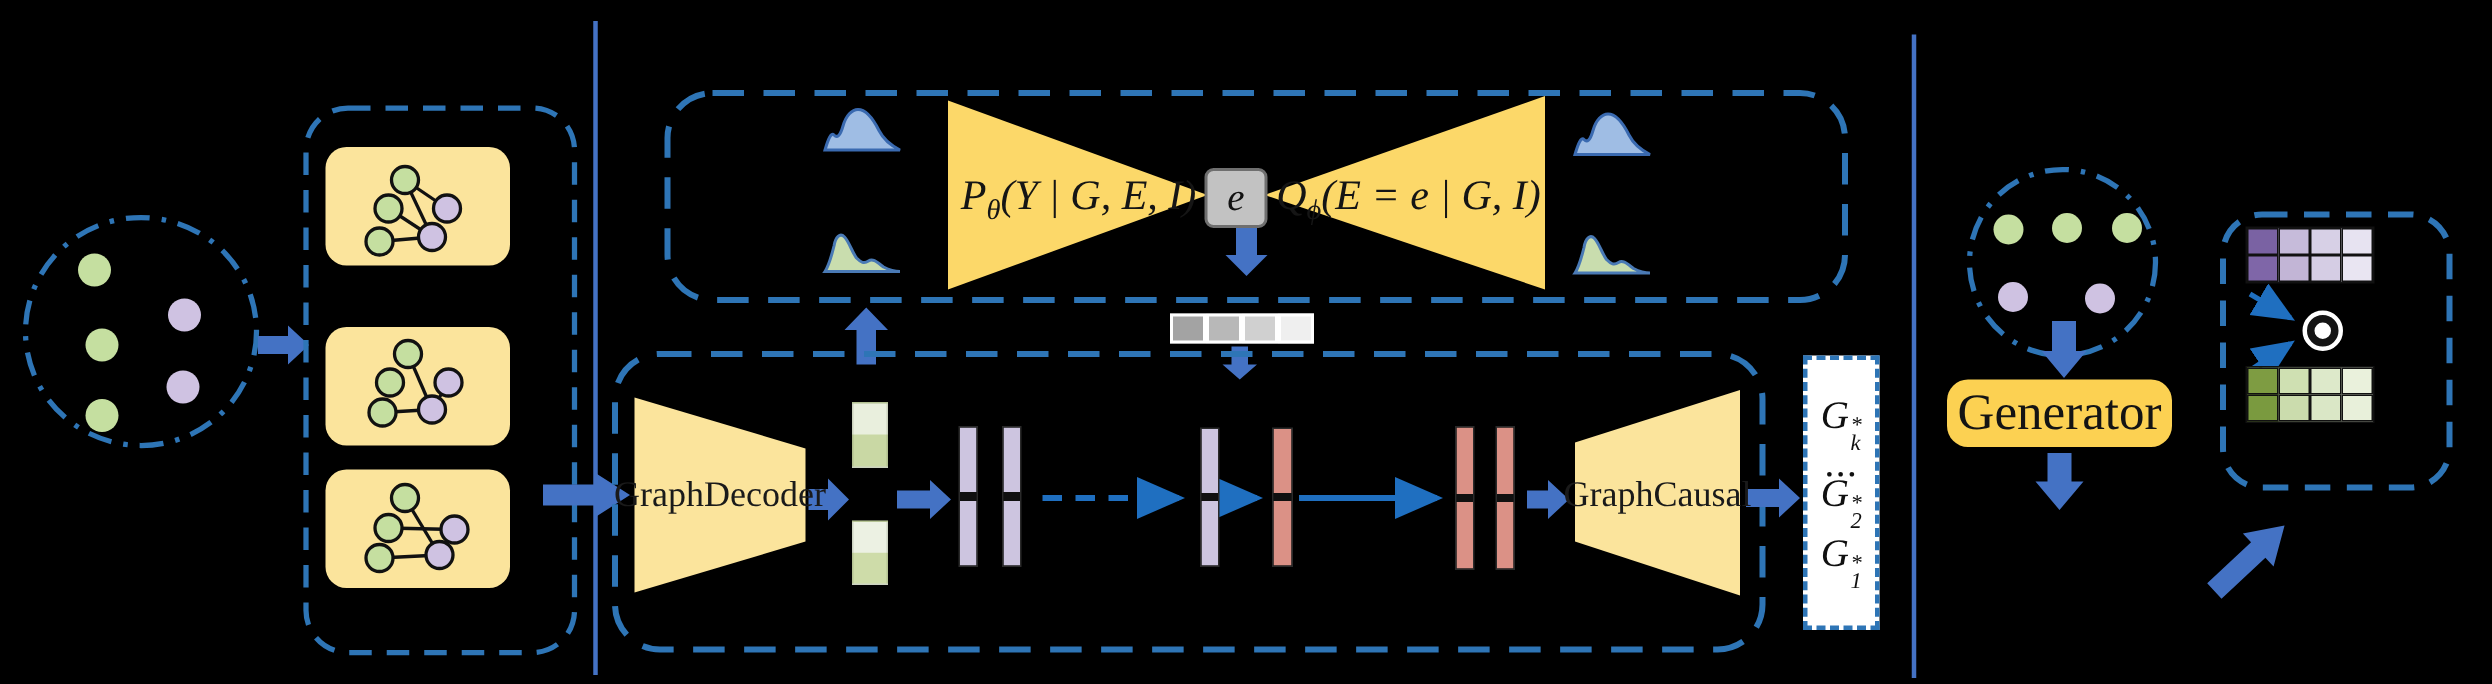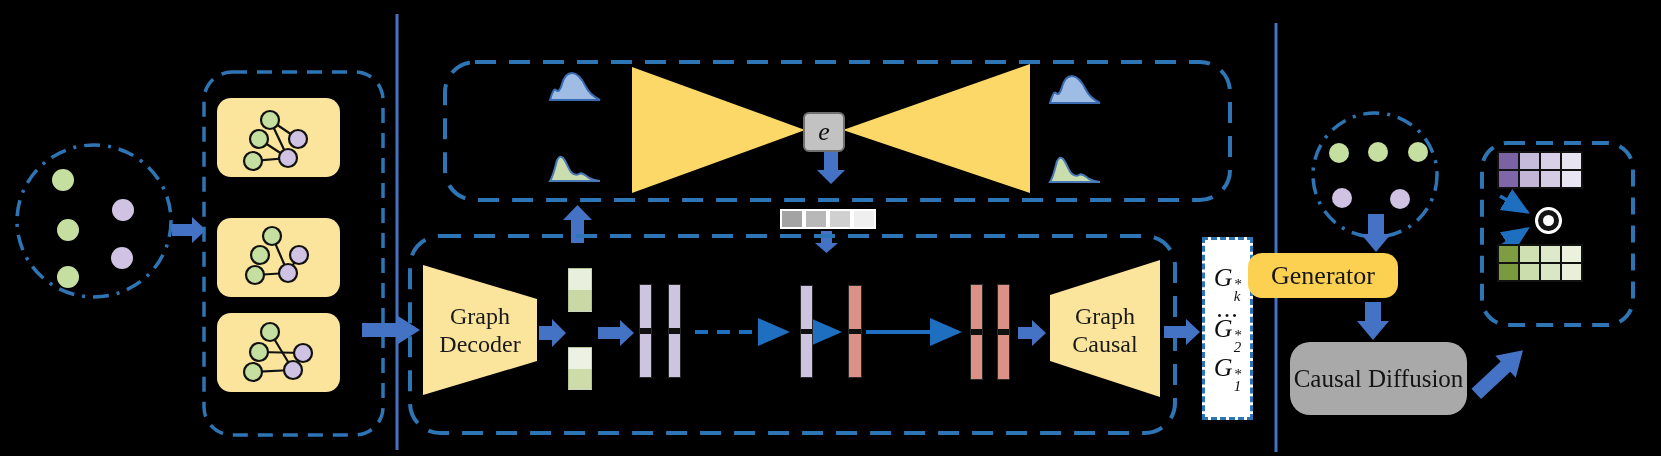--- a/index.html
+++ b/index.html
@@ -6,21 +6,21 @@
   #canvas{position:relative;width:1661px;height:456px;background:#000;overflow:hidden;
           font-family:"Liberation Serif",serif;}
   .abs{position:absolute;}
   svg{display:block;}
   
   .formula{font-style:italic;font-size:28px;color:#151515;white-space:nowrap;text-align:center;}
   .fsub{font-size:19px;vertical-align:-7px;}
   .ebox{background:#c2c2c2;border:2px solid #6f6f6f;border-radius:6px;
         display:flex;align-items:center;justify-content:center;
         font-style:italic;font-size:26px;color:#111;}
-  .traplabel{display:flex;flex-direction:column;align-items:center;justify-content:center;
+  .traplabel{display:flex;flex-direction:row;align-items:center;justify-content:center;
              font-size:24px;line-height:28px;color:#1a1a1a;text-align:center;}
   .roundlabel{display:flex;align-items:center;justify-content:center;color:#141414;}
   
   .vbar{position:absolute;border:1px solid #2a2a2a;box-sizing:border-box;}
   .split{background:linear-gradient(to bottom,var(--c) 0 47%,#101010 47% 53%,var(--c) 53% 100%);}
   .gbar{position:absolute;border:1px solid #55603f33;box-sizing:border-box;}
   
   .cellrow{display:flex;}
   .cellrow .cell{width:20px;height:16px;border:2px solid #fff;}
   .mgrid{display:grid;grid-template-columns:repeat(4,21px);grid-auto-rows:18px;border:1px solid #111;}
@@ -157,25 +157,31 @@
     <g transform="translate(1466,383) rotate(-43)">
       <polygon points="0,8 40,8 40,0 64,15 40,30 40,22 0,22" fill="#4472c4"></polygon>
     </g>
 
     <rect x="1482" y="143" width="151" height="182" rx="26" fill="none" stroke="#2e75b6" stroke-width="4" stroke-dasharray="17 11"></rect>
 
     <line x1="1500" y1="196" x2="1527" y2="212" stroke="#1f6fc0" stroke-width="3.5" marker-end="url(#ah)"></line>
     <line x1="1500" y1="247" x2="1527" y2="229" stroke="#1f6fc0" stroke-width="3.5" marker-end="url(#ah)"></line>
   </svg>
 
+  <div class="abs formula" style="left:634px;top:115px;width:170px;">
+    <span>P</span><span class="fsub">θ</span><span>(Y | G, E, I)</span>
+  </div>
 
   <div class="abs ebox" style="left:803px;top:112px;width:38px;height:36px;">
     <span>e</span>
   </div>
 
+  <div class="abs formula" style="left:846px;top:115px;width:186px;">
+    <span>Q</span><span class="fsub">ϕ</span><span>(E = e | G, I)</span>
+  </div>
 
   <div class="abs cellrow" style="left:780px;top:209px;">
       <div class="cell" style="background: rgb(163, 163, 163);"></div>
       <div class="cell" style="background: rgb(184, 184, 184);"></div>
       <div class="cell" style="background: rgb(208, 208, 208);"></div>
       <div class="cell" style="background: rgb(239, 239, 239);"></div>
     </div>
 
   <div class="abs traplabel" style="left:423px;top:292px;width:114px;height:76px;">
     <span>Graph</span>
@@ -208,27 +214,23 @@
     <span class="gstar"><span>G</span><span class="ss">
           <span>*</span>
           <span>2</span>
         </span></span>
     <span class="gstar"><span>G</span><span class="ss">
           <span>*</span>
           <span>1</span>
         </span></span>
   </div>
 
-  <div class="abs roundlabel" style="left:1248px;top:253px;width:150px;height:45px;background:#fcd152;
-       border-radius:14px;font-size:26px;">
+  <div class="abs roundlabel" style="left:1298px;top:253px;width:150px;height:45px;background:#fcd152;
+       border-radius:14px;font-size:34px;">
     <span>Generator</span>
-  </div>
-  <div class="abs roundlabel" style="left:1290px;top:342px;width:177px;height:73px;background:#a9a9a9;
-       border-radius:20px;font-size:25px;">
-    <span>Causal Diffusion</span>
   </div>
 
   <div class="abs mgrid" style="left:1497px;top:151px;">
       <div class="cell" style="background: rgb(122, 98, 163);"></div>
       <div class="cell" style="background: rgb(198, 187, 218);"></div>
       <div class="cell" style="background: rgb(215, 208, 230);"></div>
       <div class="cell" style="background: rgb(231, 227, 241);"></div>
       <div class="cell" style="background: rgb(127, 102, 168);"></div>
       <div class="cell" style="background: rgb(194, 181, 214);"></div>
       <div class="cell" style="background: rgb(213, 205, 228);"></div>

